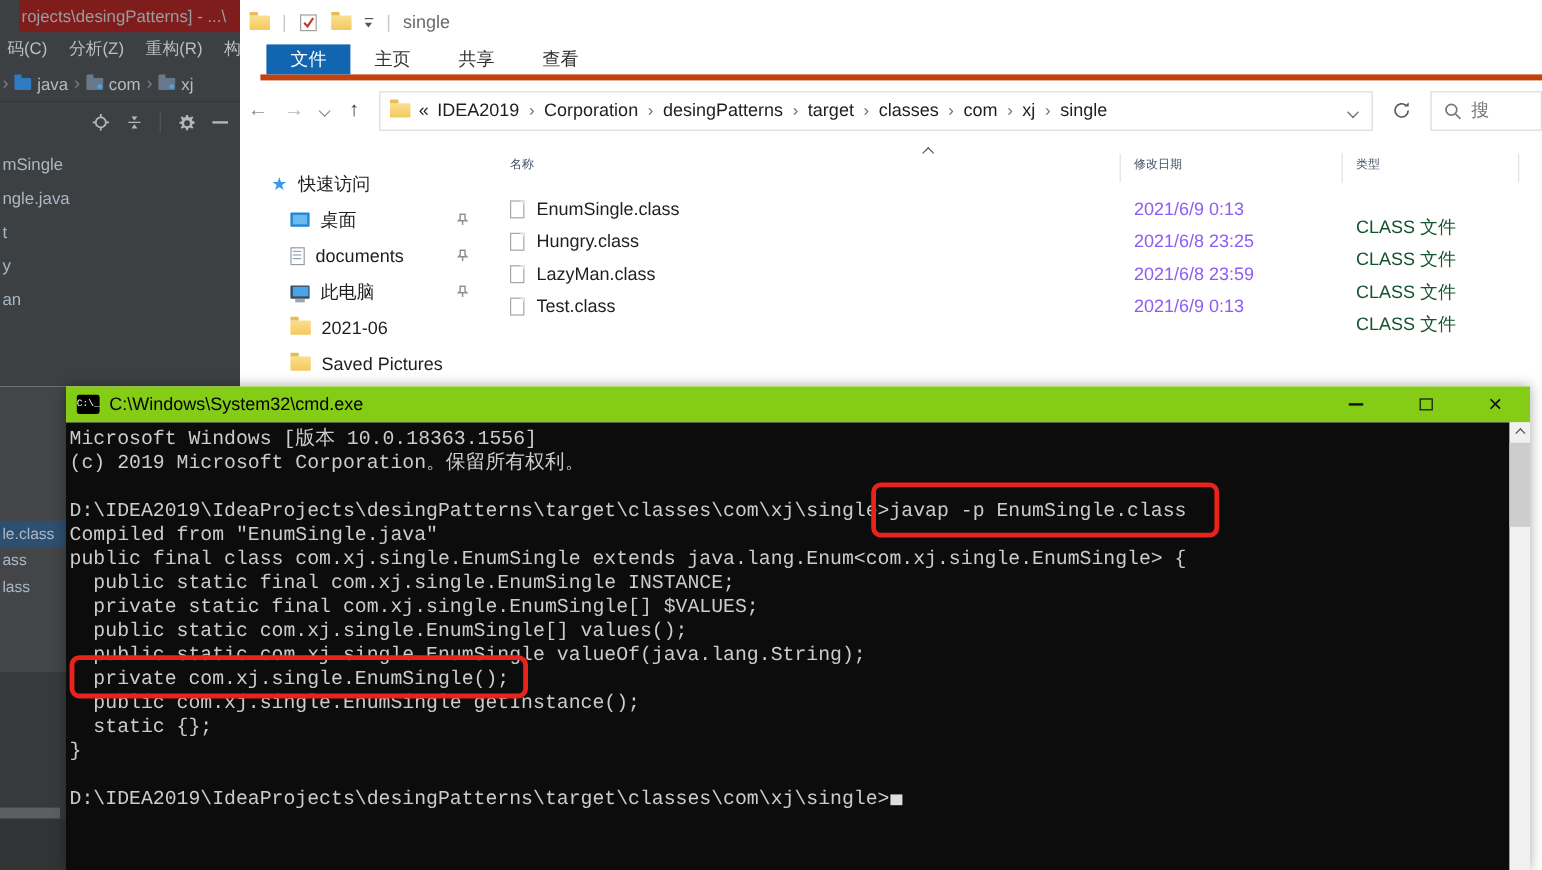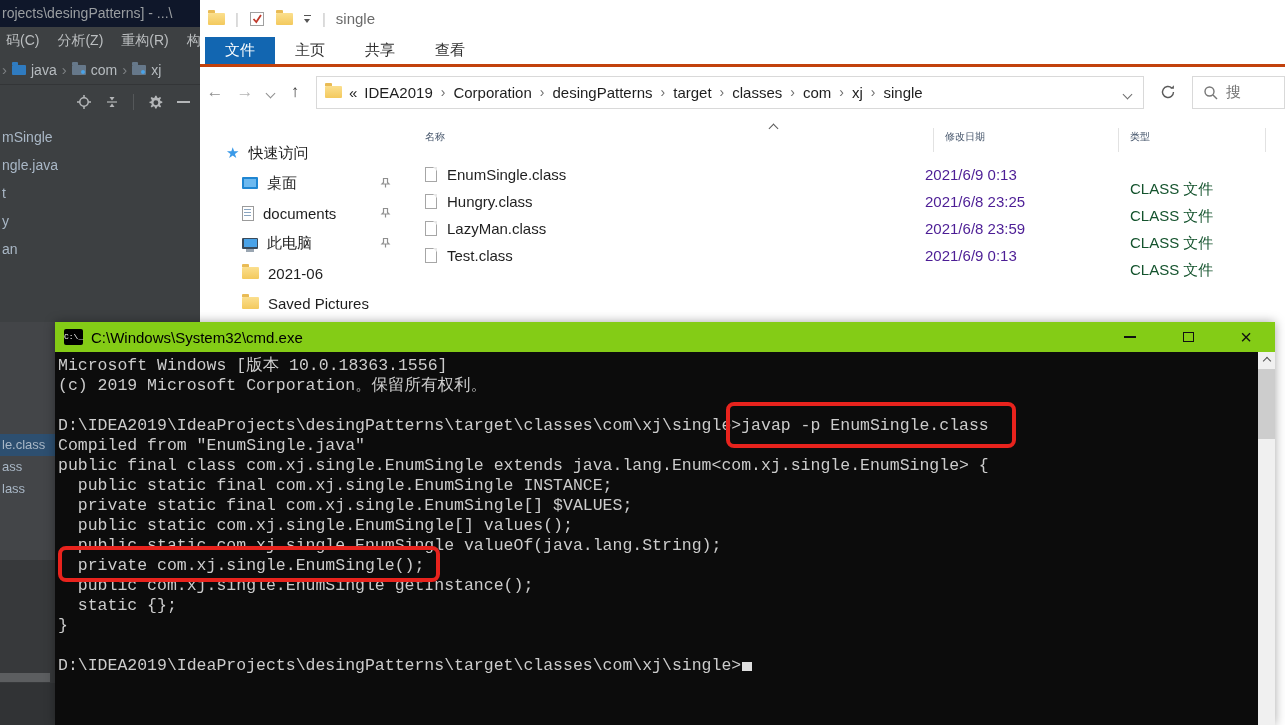--- a/index.html
+++ b/index.html
@@ -1,21 +1,21 @@
 <!DOCTYPE html>
 <html><head>
 <meta charset="utf-8">
 <style>
   * { margin:0; padding:0; box-sizing:border-box; }
   body { font-family:"Liberation Sans", sans-serif; }
   .screen { position:relative; width:1285px; height:725px; overflow:hidden; background:#fff; }
 
   
   .ide-top { position:absolute; left:0; top:0; width:200px; height:322px; background:#3d4042; z-index:1; }
-  .ide-titlebar { height:27px; background:#0f172a; color:#9a9ea1; font-size:14px; line-height:27px; white-space:nowrap; overflow:hidden; padding-left:2px; }
+  .ide-titlebar { height:27px; background:#7f1d1d; color:#9a9ea1; font-size:14px; line-height:27px; white-space:nowrap; overflow:hidden; padding-left:2px;margin-left:16px; }
   .ide-menu { height:28px; display:flex; gap:18px; align-items:center; padding-left:6px; color:#bbbec0; font-size:14px; white-space:nowrap; overflow:hidden; background:#3d4042; }
   .ide-crumbs { height:30px; display:flex; gap:5px; align-items:center; padding-left:2px; color:#b7bcc0; font-size:14px; white-space:nowrap; overflow:hidden; border-bottom:1px solid #333537; }
   .crumb-sep { color:#7d8184; font-size:15px; }
   .fold { position:relative; display:inline-block; width:14px; height:10px; border-radius:1px; }
   .fold::before { content:""; position:absolute; top:-3px; left:0; width:6px; height:3px; border-radius:1px 1px 0 0; background:inherit; }
   .fold.src { background:#2f7bc0; }
   .fold.pkg { background:#66788a; }
   .fold.pkg::after { content:""; position:absolute; right:1px; bottom:1px; width:4px; height:4px; border-radius:50%; background:#4aa3e8; }
   .ide-tools { height:34px; display:flex; gap:14px; align-items:center; justify-content:flex-end; padding-right:10px; }
   .tool-sep { width:1px; height:16px; background:#55585a; }
@@ -35,21 +35,21 @@
   .explorer { position:absolute; left:200px; top:0; width:1085px; height:725px; background:#fff; z-index:2; }
   .ex-titlebar { height:37px; display:flex; align-items:center; gap:10px; padding-left:8px; background:#fff; }
   .qat-sep { color:#c9c9c9; font-size:15px; }
   .folder-y { position:relative; display:inline-block; width:17px; height:12px; border-radius:1px; background:linear-gradient(180deg,#fbdf8e,#f3c95d); }
   .folder-y::before { content:""; position:absolute; top:-3px; left:0; width:7px; height:3px; border-radius:1px 1px 0 0; background:#e9bb55; }
   .qat-drop { position:relative; width:9px; height:8px; }
   .qat-drop::before { content:""; position:absolute; top:0; left:1px; width:7px; height:1.5px; background:#555; }
   .qat-drop::after { content:""; position:absolute; top:4px; left:1px; border-left:3.5px solid transparent; border-right:3.5px solid transparent; border-top:4px solid #555; }
   .ex-title { color:#6b6b6b; font-size:15px; }
 
-  .ex-tabs { height:30px; display:flex; align-items:stretch; padding-left:5px; border-bottom:3px solid #c2410c; }
+  .ex-tabs { height:30px; display:flex; align-items:stretch; padding-left:5px; border-bottom:5px solid #c2410c;margin-left:17px; }
   .ex-tab { padding:0 20px; display:flex; align-items:center; font-size:15px; color:#323232; }
   .ex-tab.active { background:#1266b1; color:#fff; }
 
   .ex-addr-row { position:absolute; left:0; top:70px; width:1085px; height:44px; display:flex; align-items:center; }
   .nav-ic { font-size:17px; width:30px; text-align:center; }
   .nav-back { color:#8f8f8f; } .nav-fwd { color:#b5b5b5; } .nav-up { color:#3d3d3d; }
   .chev { display:inline-block; width:7px; height:7px; border-right:1.5px solid currentColor; border-bottom:1.5px solid currentColor; }
   .chev.down { transform:rotate(45deg); } .chev.up { transform:rotate(-135deg); }
   .nav-drop { color:#8f8f8f; width:20px; text-align:center; }
   .addr-box { position:relative; margin-left:6px; width:828px; height:33px; border:1px solid #d9d9d9; display:flex; align-items:center; gap:7px; padding-left:8px; font-size:15px; color:#1e1e1e; }
@@ -74,21 +74,21 @@
   .ic-page::before { content:""; position:absolute; right:-1px; top:-1px; border-left:4px solid transparent; border-top:4px solid #e8e8e8; box-shadow:-1px 1px 0 #a6a6a6 inset; }
 
   .ex-files { position:absolute; left:205px; top:118px; right:0; }
   .fl-caret { position:absolute; left:365px; top:0; color:#5a5a5a; }
   .fl-headers { position:absolute; left:0; top:8px; height:28px; width:100%; font-size:10px; color:#44546a; }
   .fl-h { position:absolute; top:4px; }
   .fl-vsep { position:absolute; top:2px; width:1px; height:24px; background:#e2e2e2; }
   .fl-rows { position:absolute; left:0; top:44px; width:100%; }
   .fl-row { position:relative; height:27px; font-size:15px; color:#1f1f1f; }
   .fl-cell { position:absolute; top:4px; white-space:nowrap; }
-  .c-icon { left:20px; top:5px; } .c-name { left:42px; } .c-date { left:520px; color:#4c1d95; } .c-type { left:725px; color:#14532d;margin-top:14px; } .c-size { left:820px; width:137px; text-align:right; color:#333; }
+  .c-icon { left:20px; top:5px; } .c-name { left:42px; } .c-date { left:540px; color:#8b5cf6; } .c-type { left:725px; color:#14532d;margin-top:14px; } .c-size { left:820px; width:137px; text-align:right; color:#333; }
 
   
   .cmd { position:absolute; left:55px; top:322px; width:1220px; height:403px; z-index:5; box-shadow:0 0 10px rgba(0,0,0,.35); }
   .cmd-titlebar { position:relative; height:30px; background:#84cc16; display:flex; align-items:center; gap:8px; padding-left:9px; }
   .cmd-ic { width:19px; height:16px; background:#000; color:#fff; font-size:8px; line-height:15px; text-align:center; font-family:"Liberation Mono", monospace; border-radius:2px; }
   .cmd-title { font-size:15px; color:#000; }
   .cmd-controls { position:absolute; right:0; top:0; height:30px; display:flex; }
   .cmd-ctl { width:58px; height:30px; display:flex; align-items:center; justify-content:center; color:#111; }
   .ctl-min-glyph { width:12px; height:1.5px; background:#111; }
   .ctl-max-glyph { width:11px; height:10px; border:1.2px solid #111; }

